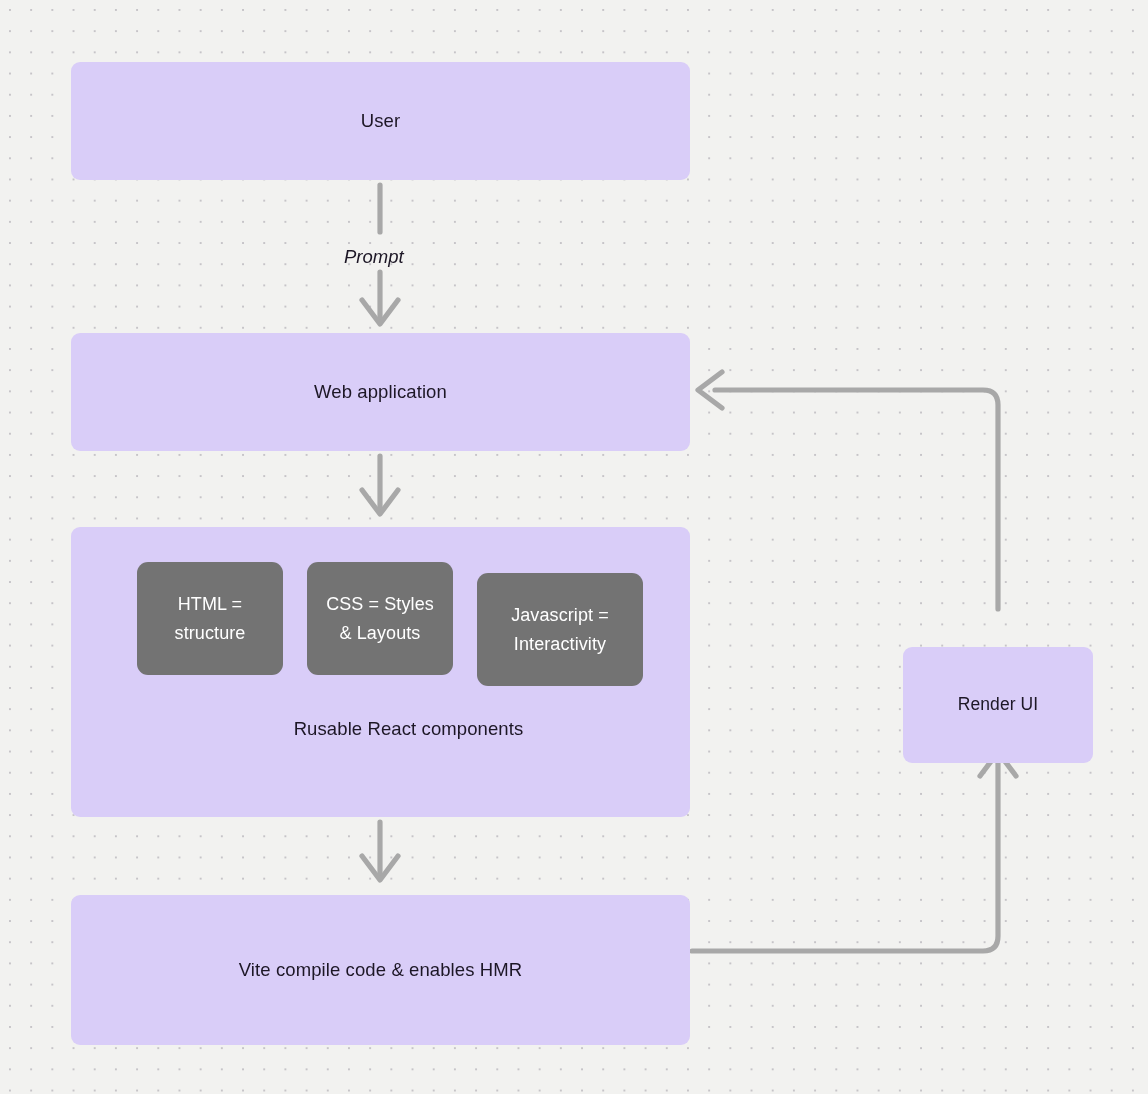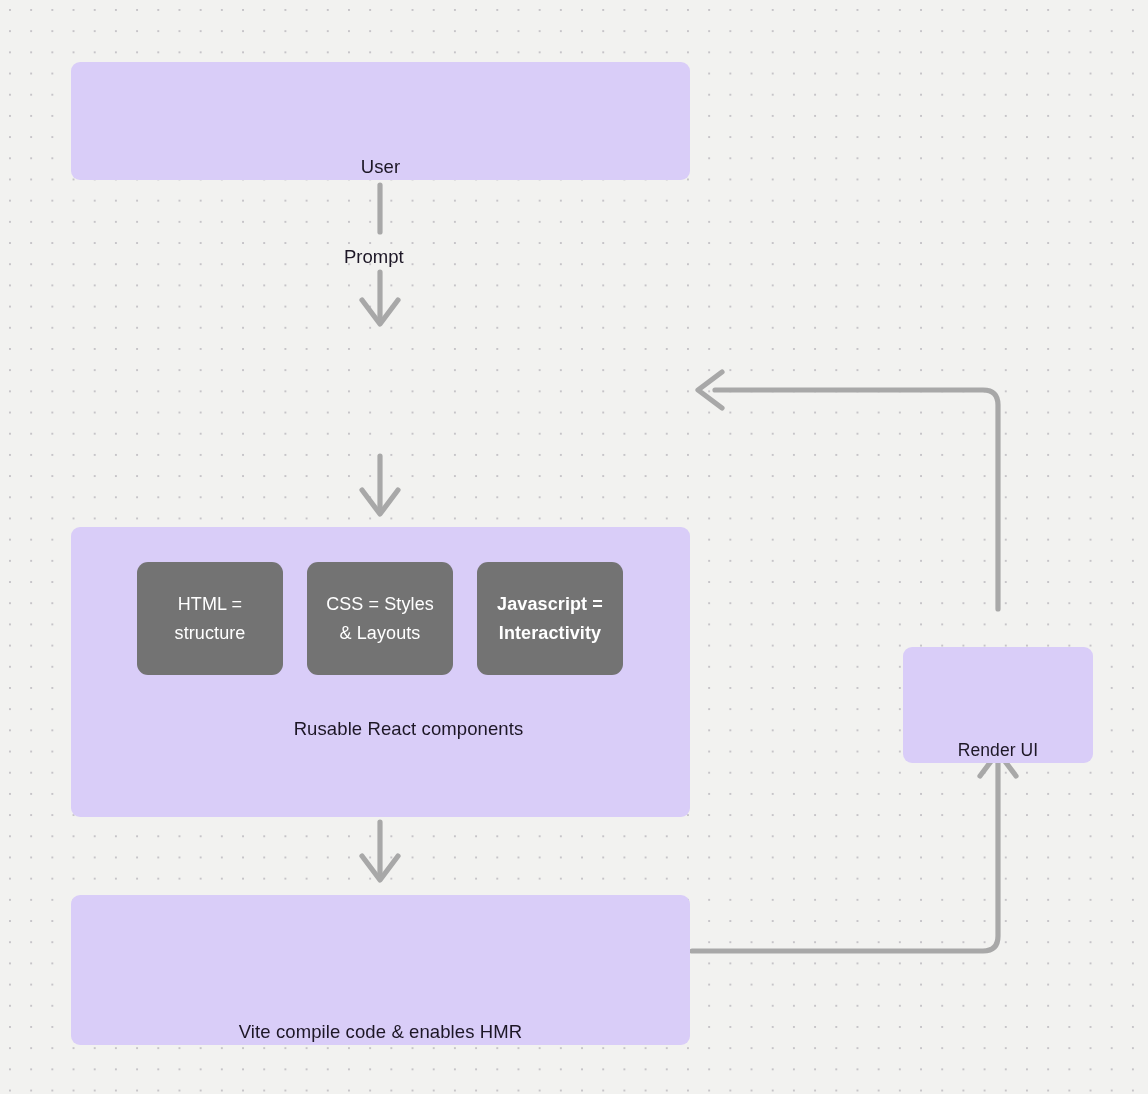--- a/index.html
+++ b/index.html
@@ -26,21 +26,21 @@
     width: 1148px;
     height: 1094px;
     pointer-events: none;
   }
   .node {
     position: absolute;
     box-sizing: border-box;
     background: #d9cdf8;
     border-radius: 9px;
     display: flex;
-    align-items: flex-end;
+    align-items: center;
     justify-content: center;
     color: #1d1726;
     font-size: 18.5px;
     line-height: 1.35;
     text-align: center;
     letter-spacing: 0.1px;
   }
   .node-label {
     display: block;
     white-space: pre-line;
@@ -64,42 +64,42 @@
     align-items: center;
     justify-content: center;
     color: #ffffff;
     font-size: 18px;
     line-height: 1.58;
     text-align: center;
     white-space: pre-line;
   }
   #chip-html { left: 66px;  top: 35px; width: 146px; height: 113px; }
   #chip-css  { left: 236px; top: 35px; width: 146px; height: 113px; }
-  #chip-js   { left: 406px; top: 35px; width: 146px; height: 113px; font-weight: bold; }
+  #chip-js   { left: 406px; top: 46px; width: 166px; height: 113px; }
 
   #components-caption {
     position: absolute;
     left: 0;
     top: 190px;
     width: 619px;
     text-align: center;
     color: #1d1726;
     font-size: 18.5px;
     letter-spacing: 0.1px;
     padding-left: 28px;
   }
 
   .edge-label {
     position: absolute;
     color: #1d1726;
     font-size: 18.5px;
     background: transparent;
     white-space: nowrap;
   }
-  #label-prompt { left: 344px; top: 246px; }
+  #label-prompt { left: 344px; top: 246px; font-style: italic; }
 </style>
 </head>
 <body>
 
 <div id="canvas">
 
   <svg class="edges" viewBox="0 0 1148 1094" width="1148" height="1094" aria-hidden="true">
     <g fill="none" stroke="#a8a8a8" stroke-width="5.2" stroke-linecap="round" stroke-linejoin="round">
 
       <path d="M380,185 L380,232"></path>
@@ -120,20 +120,23 @@
       <path d="M722,372 L698,390 L722,408"></path>
     </g>
   </svg>
 
   <div class="node" id="node-user">
     <span class="node-label">User</span>
   </div>
 
   <div class="edge-label" id="label-prompt">Prompt</div>
 
+  <div class="node" id="node-webapp">
+    <span class="node-label">Web application</span>
+  </div>
 
   <div class="node" id="node-components">
     <div class="chip" id="chip-html">
       <span class="node-label">HTML =
 structure</span>
     </div>
     <div class="chip" id="chip-css">
       <span class="node-label">CSS = Styles
 &amp; Layouts</span>
     </div>

